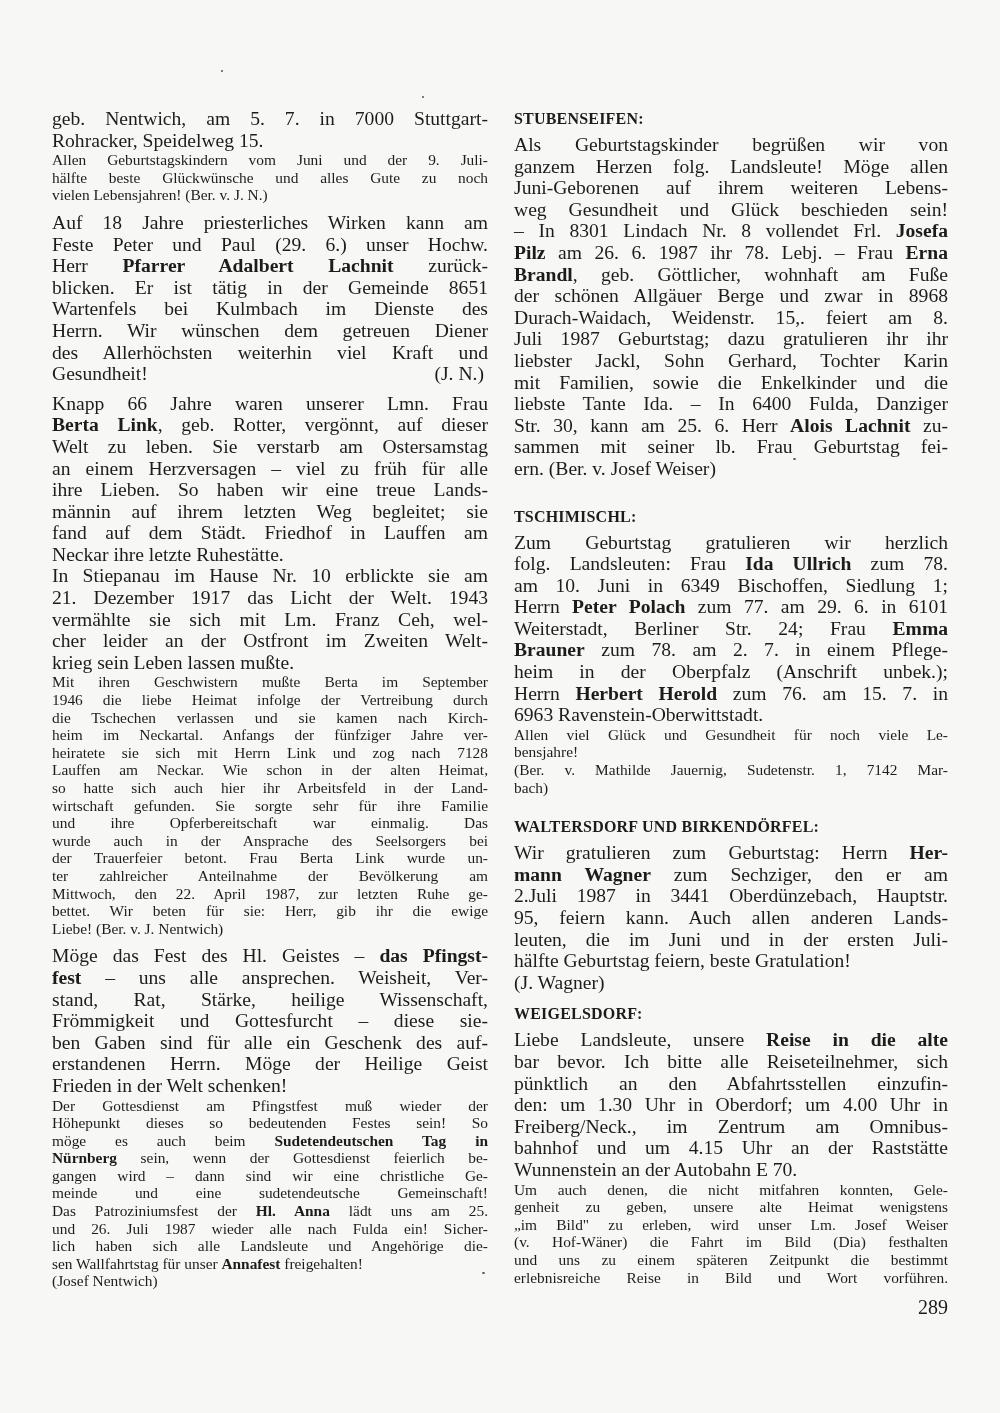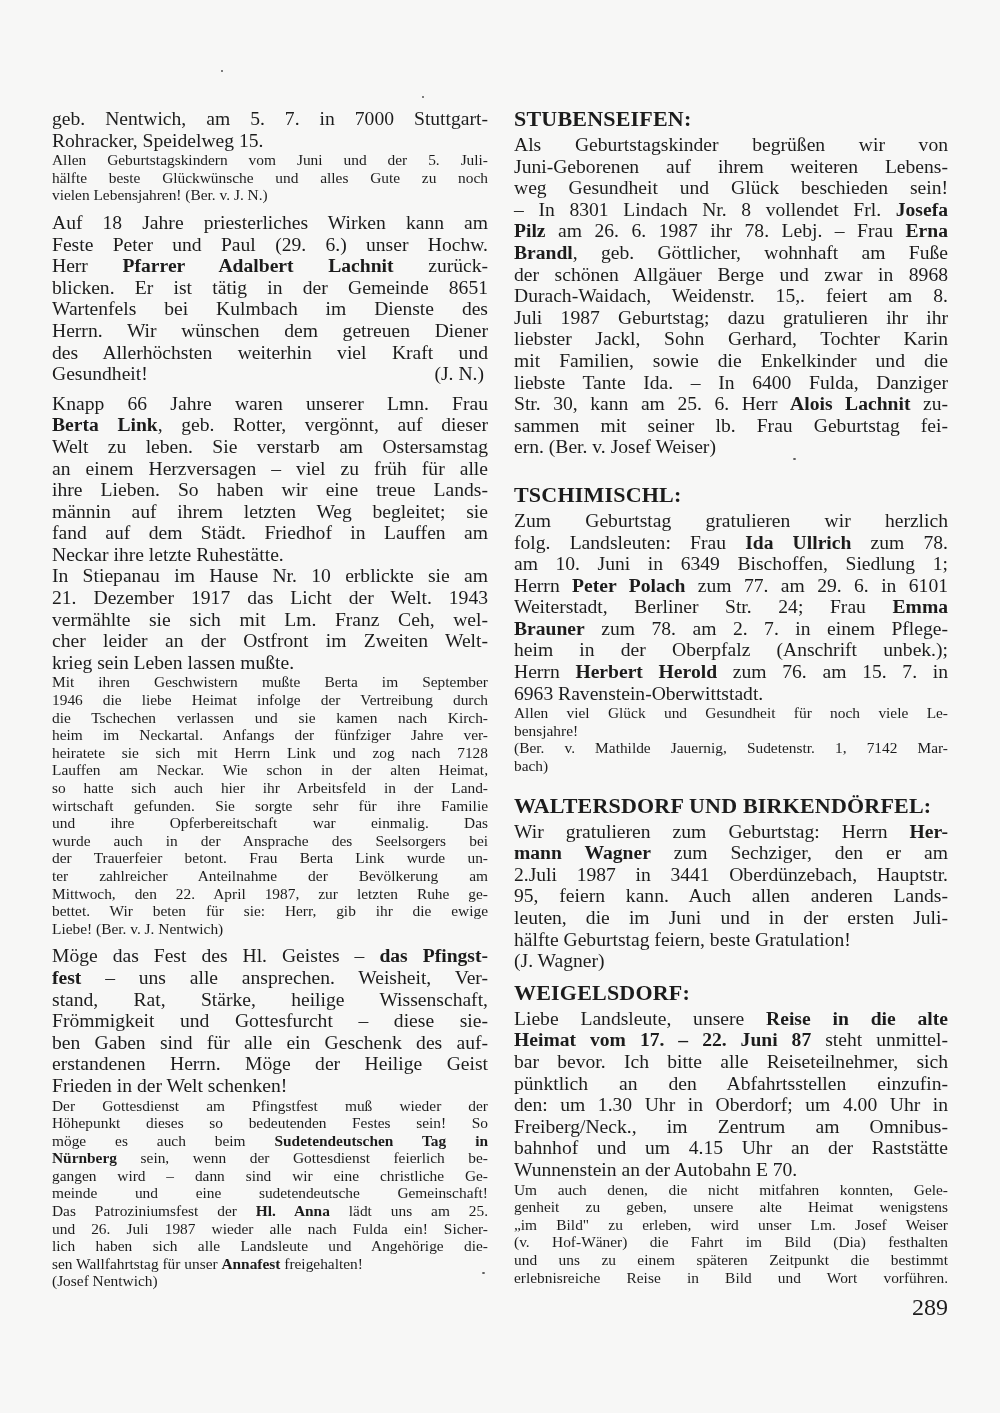--- a/index.html
+++ b/index.html
@@ -11,48 +11,48 @@
       font-family: "Liberation Serif", "DejaVu Serif", serif;
       color: #1c1c1c;
     }
     .page { position: absolute; left: 0; top: 0; width: 1000px; height: 1377px; }
     .col { position: absolute; top: 108px; }
     .col-left { left: 52px; width: 436px; }
     .col-right { left: 514px; width: 434px; }
     .blk { margin: 0; text-align: justify; }
     .big { font-size: 19.6px; line-height: 21.6px; }
     .small { font-size: 15.4px; line-height: 17.6px; }
-    .heading { font-weight: bold; font-size: 22px; line-height: 22px; margin: 0 0 4px 0; letter-spacing: 0.2px; }
+    .heading { font-weight: bold; font-size: 16px; line-height: 22px; margin: 0 0 4px 0; letter-spacing: 0.2px; }
     .gap-s { height: 8px; }
     .gap-m { height: 10px; }
     .gap-l { height: 26px; }
     .right { display: block; }
     b { font-weight: bold; }
     .line { display: block; text-align: justify; text-align-last: justify; white-space: nowrap; }
     .line.last { text-align-last: left; }
     .page-number {
       position: absolute; right: 52px; top: 1296px;
-      font-size: 24px; line-height: 22px;
+      font-size: 20px; line-height: 22px;
     }
     .speck { position: absolute; background: #555; border-radius: 50%; }
   </style>
 </head>
 <body>
 
 <div class="page">
 
   <div class="col col-left">
 
     <div class="blk big">
       <span class="line">geb. Nentwich, am 5. 7. in 7000 Stuttgart-</span>
       <span class="line last">Rohracker, Speidelweg 15.</span>
     </div>
 
     <div class="blk small">
-      <span class="line">Allen Geburtstagskindern vom Juni und der 5. Juli-</span>
+      <span class="line">Allen Geburtstagskindern vom Juni und der 9. Juli-</span>
       <span class="line">hälfte beste Glückwünsche und alles Gute zu noch</span>
       <span class="line last">vielen Lebensjahren! (Ber. v. J. N.)</span>
     </div>
 
     <div class="gap-s"></div>
 
     <div class="blk big">
       <span class="line">Auf 18 Jahre priesterliches Wirken kann am</span>
       <span class="line">Feste Peter und Paul (29. 6.) unser Hochw.</span>
       <span class="line"><span>Herr </span><b>Pfarrer Adalbert Lachnit</b><span> zurück-</span></span>
@@ -128,20 +128,21 @@
       <span class="right" style="padding-right:4px;">(Josef Nentwich)</span>
     </div>
   </div>
 
   <div class="col col-right">
 
     <section>
       <h2 class="heading">STUBENSEIFEN:</h2>
       <div class="blk big">
         <span class="line">Als Geburtstagskinder begrüßen wir von</span>
+        <span class="line">ganzem Herzen folg. Landsleute! Möge allen</span>
         <span class="line">Juni-Geborenen auf ihrem weiteren Lebens-</span>
         <span class="line">weg Gesundheit und Glück beschieden sein!</span>
         <span class="line"><span>– In 8301 Lindach Nr. 8 vollendet Frl. </span><b>Josefa</b></span>
         <span class="line"><b>Pilz</b><span> am 26. 6. 1987 ihr 78. Lebj. – Frau </span><b>Erna</b></span>
         <span class="line"><b>Brandl</b><span>, geb. Göttlicher, wohnhaft am Fuße</span></span>
         <span class="line">der schönen Allgäuer Berge und zwar in 8968</span>
         <span class="line">Durach-Waidach, Weidenstr. 15,. feiert am 8.</span>
         <span class="line">Juli 1987 Geburtstag; dazu gratulieren ihr ihr</span>
         <span class="line">liebster Jackl, Sohn Gerhard, Tochter Karin</span>
         <span class="line">mit Familien, sowie die Enkelkinder und die</span>
@@ -189,21 +190,20 @@
         <span class="right">(J. Wagner)</span>
       </div>
     </section>
 
     <div class="gap-m"></div>
 
     <section>
       <h2 class="heading">WEIGELSDORF:</h2>
       <div class="blk big">
         <span class="line"><span>Liebe Landsleute, unsere </span><b>Reise in die alte</b></span>
-        <span class="line"><b>Heimat vom 17. – 22. Juni 87</b><span> steht unmittel-</span></span>
         <span class="line">bar bevor. Ich bitte alle Reiseteilnehmer, sich</span>
         <span class="line">pünktlich an den Abfahrtsstellen einzufin-</span>
         <span class="line">den: um 1.30 Uhr in Oberdorf; um 4.00 Uhr in</span>
         <span class="line">Freiberg/Neck., im Zentrum am Omnibus-</span>
         <span class="line">bahnhof und um 4.15 Uhr an der Raststätte</span>
         <span class="line last">Wunnenstein an der Autobahn E 70.</span>
       </div>
       <div class="blk small">
         <span class="line">Um auch denen, die nicht mitfahren konnten, Gele-</span>
         <span class="line">genheit zu geben, unsere alte Heimat wenigstens</span>

